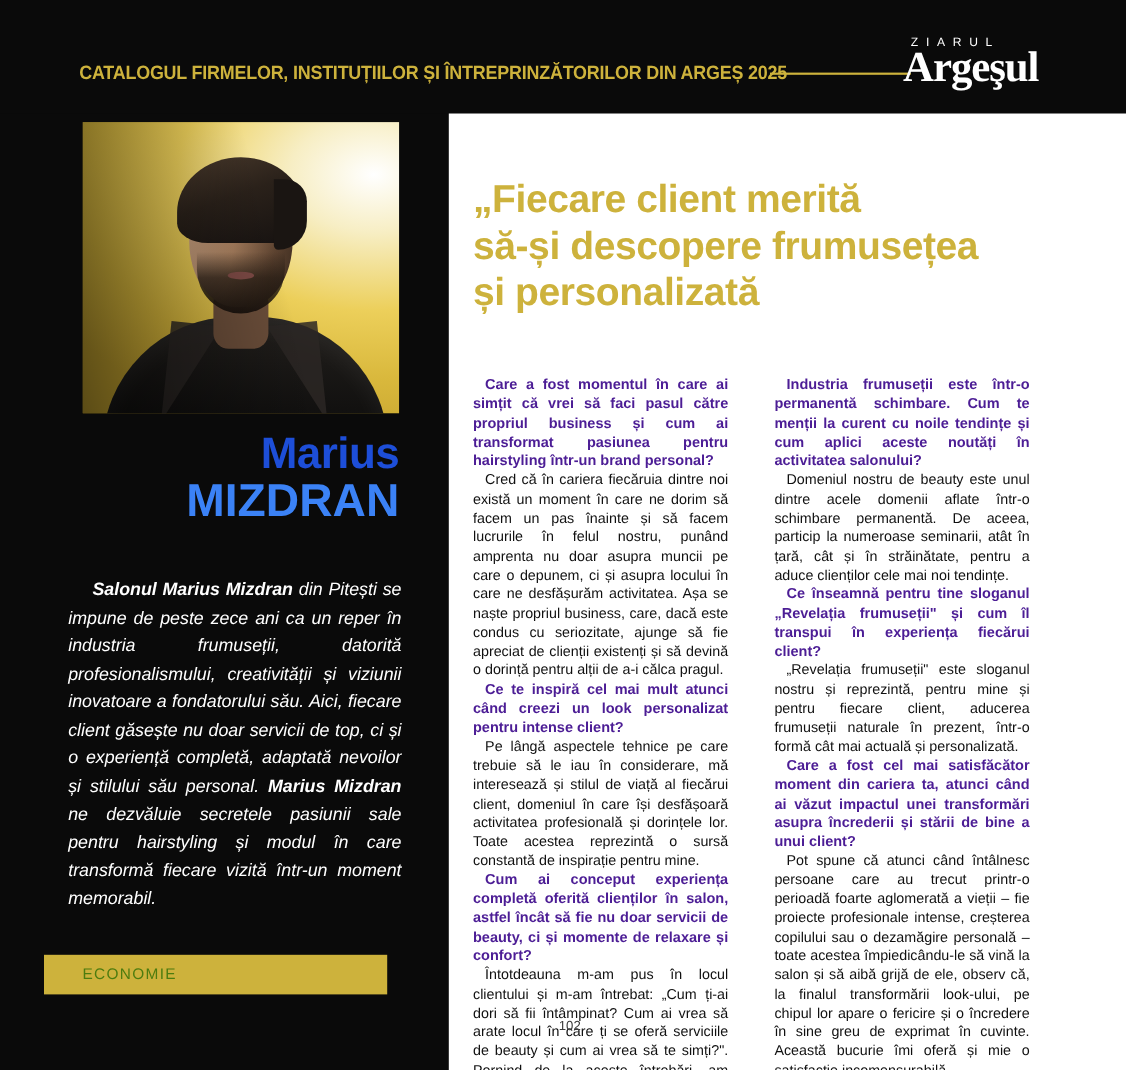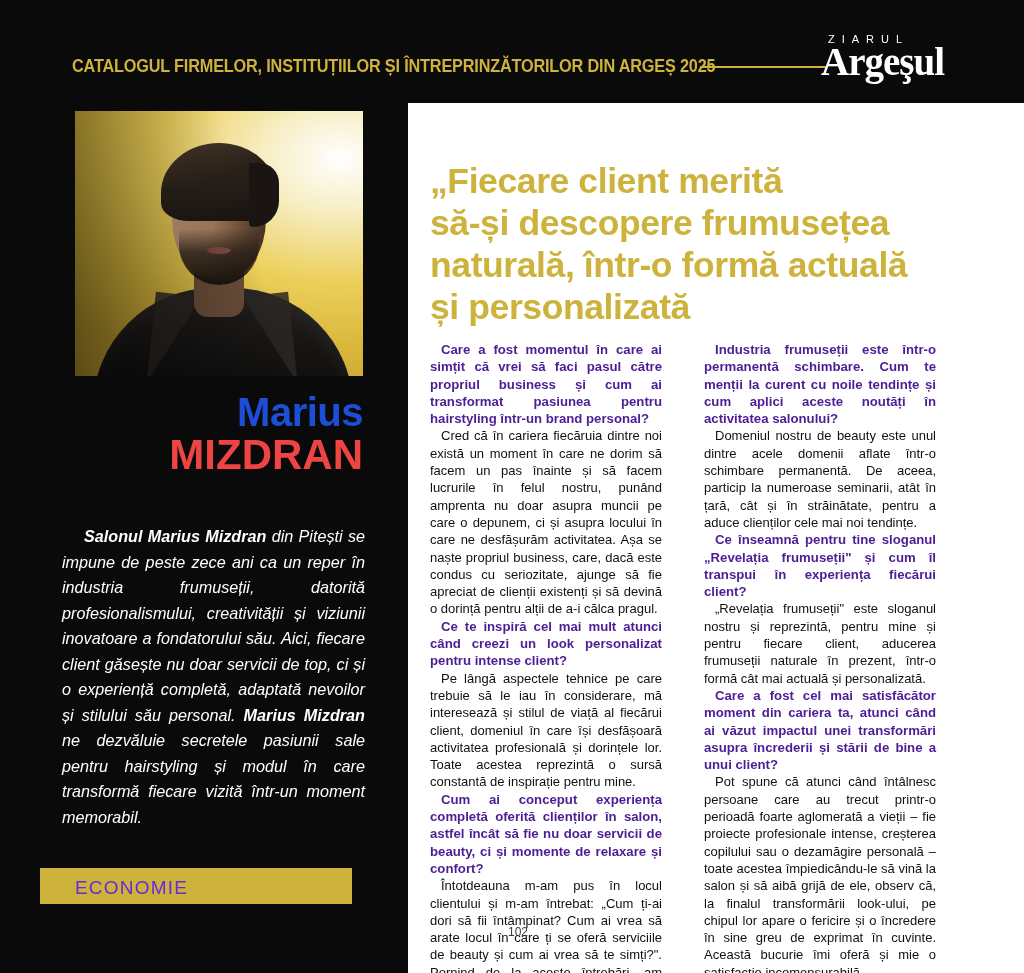--- a/index.html
+++ b/index.html
@@ -240,21 +240,21 @@
     font-family: "Liberation Sans", sans-serif;
     font-weight: bold;
     font-size: 40px;
     color: #1d4ed8;
     letter-spacing: -0.5px;
   }
   #name-last {
     font-family: "Liberation Sans", sans-serif;
     font-weight: bold;
     font-size: 42px;
-    color: #ef4444;
+    color: #3b82f6;
     letter-spacing: 0px;
     margin-top: 2px;
   }
 
   #intro-text {
     position: absolute;
     left: 62px;
     top: 524px;
     width: 303px;
     font-family: "Liberation Sans", sans-serif;
@@ -273,23 +273,23 @@
     top: 868px;
     width: 312px;
     height: 36px;
     background: #cdb23c;
   }
   #economie-label {
     position: absolute;
     left: 75px;
     top: 877px;
     font-family: "Liberation Sans", sans-serif;
-    font-size: 19px;
+    font-size: 14px;
     letter-spacing: 1.2px;
-    color: #6d28d9;
+    color: #4d7c0f;
   }
 
   
   #headline {
     position: absolute;
     left: 430px;
     top: 160px;
     width: 520px;
     font-family: "Liberation Sans", sans-serif;
     font-weight: bold;
@@ -391,21 +391,20 @@
   <div id="intro-text">
     <b>Salonul Marius Mizdran</b><span> din Pitești se impune de peste zece ani ca un reper în industria frumuseții, datorită profesionalismului, creativității și viziunii inovatoare a fondatorului său. Aici, fiecare client găsește nu doar servicii de top, ci și o experiență completă, adaptată nevoilor și stilului său personal. </span><b>Marius Mizdran</b><span> ne dezvăluie secretele pasiunii sale pentru hairstyling și modul în care transformă fiecare vizită într-un moment memorabil.</span>
   </div>
 
   <div id="economie-bar"></div>
   <div id="economie-label">ECONOMIE</div>
 
   <div id="headline">
     <div>„Fiecare client merită</div>
     <div>să-și descopere frumusețea</div>
-    <div>naturală, într-o formă actuală</div>
     <div>și personalizată</div>
   </div>
 
   <div id="columns">
     <div class="col" id="col-1">
         <p class="q">Care a fost momentul în care ai simțit că vrei să faci pasul către propriul business și cum ai transformat pasiunea pentru hairstyling într-un brand personal?</p>
         <p class="a">Cred că în cariera fiecăruia dintre noi există un moment în care ne dorim să facem un pas înainte și să facem lucrurile în felul nostru, punând amprenta nu doar asupra muncii pe care o depunem, ci și asupra locului în care ne desfășurăm activitatea. Așa se naște propriul business, care, dacă este condus cu seriozitate, ajunge să fie apreciat de clienții existenți și să devină o dorință pentru alții de a-i călca pragul.</p>
         <p class="q">Ce te inspiră cel mai mult atunci când creezi un look personalizat pentru intense client?</p>
         <p class="a">Pe lângă aspectele tehnice pe care trebuie să le iau în considerare, mă interesează și stilul de viață al fiecărui client, domeniul în care își desfășoară activitatea profesională și dorințele lor. Toate acestea reprezintă o sursă constantă de inspirație pentru mine.</p>
         <p class="q">Cum ai conceput experiența completă oferită clienților în salon, astfel încât să fie nu doar servicii de beauty, ci și momente de relaxare și confort?</p>

